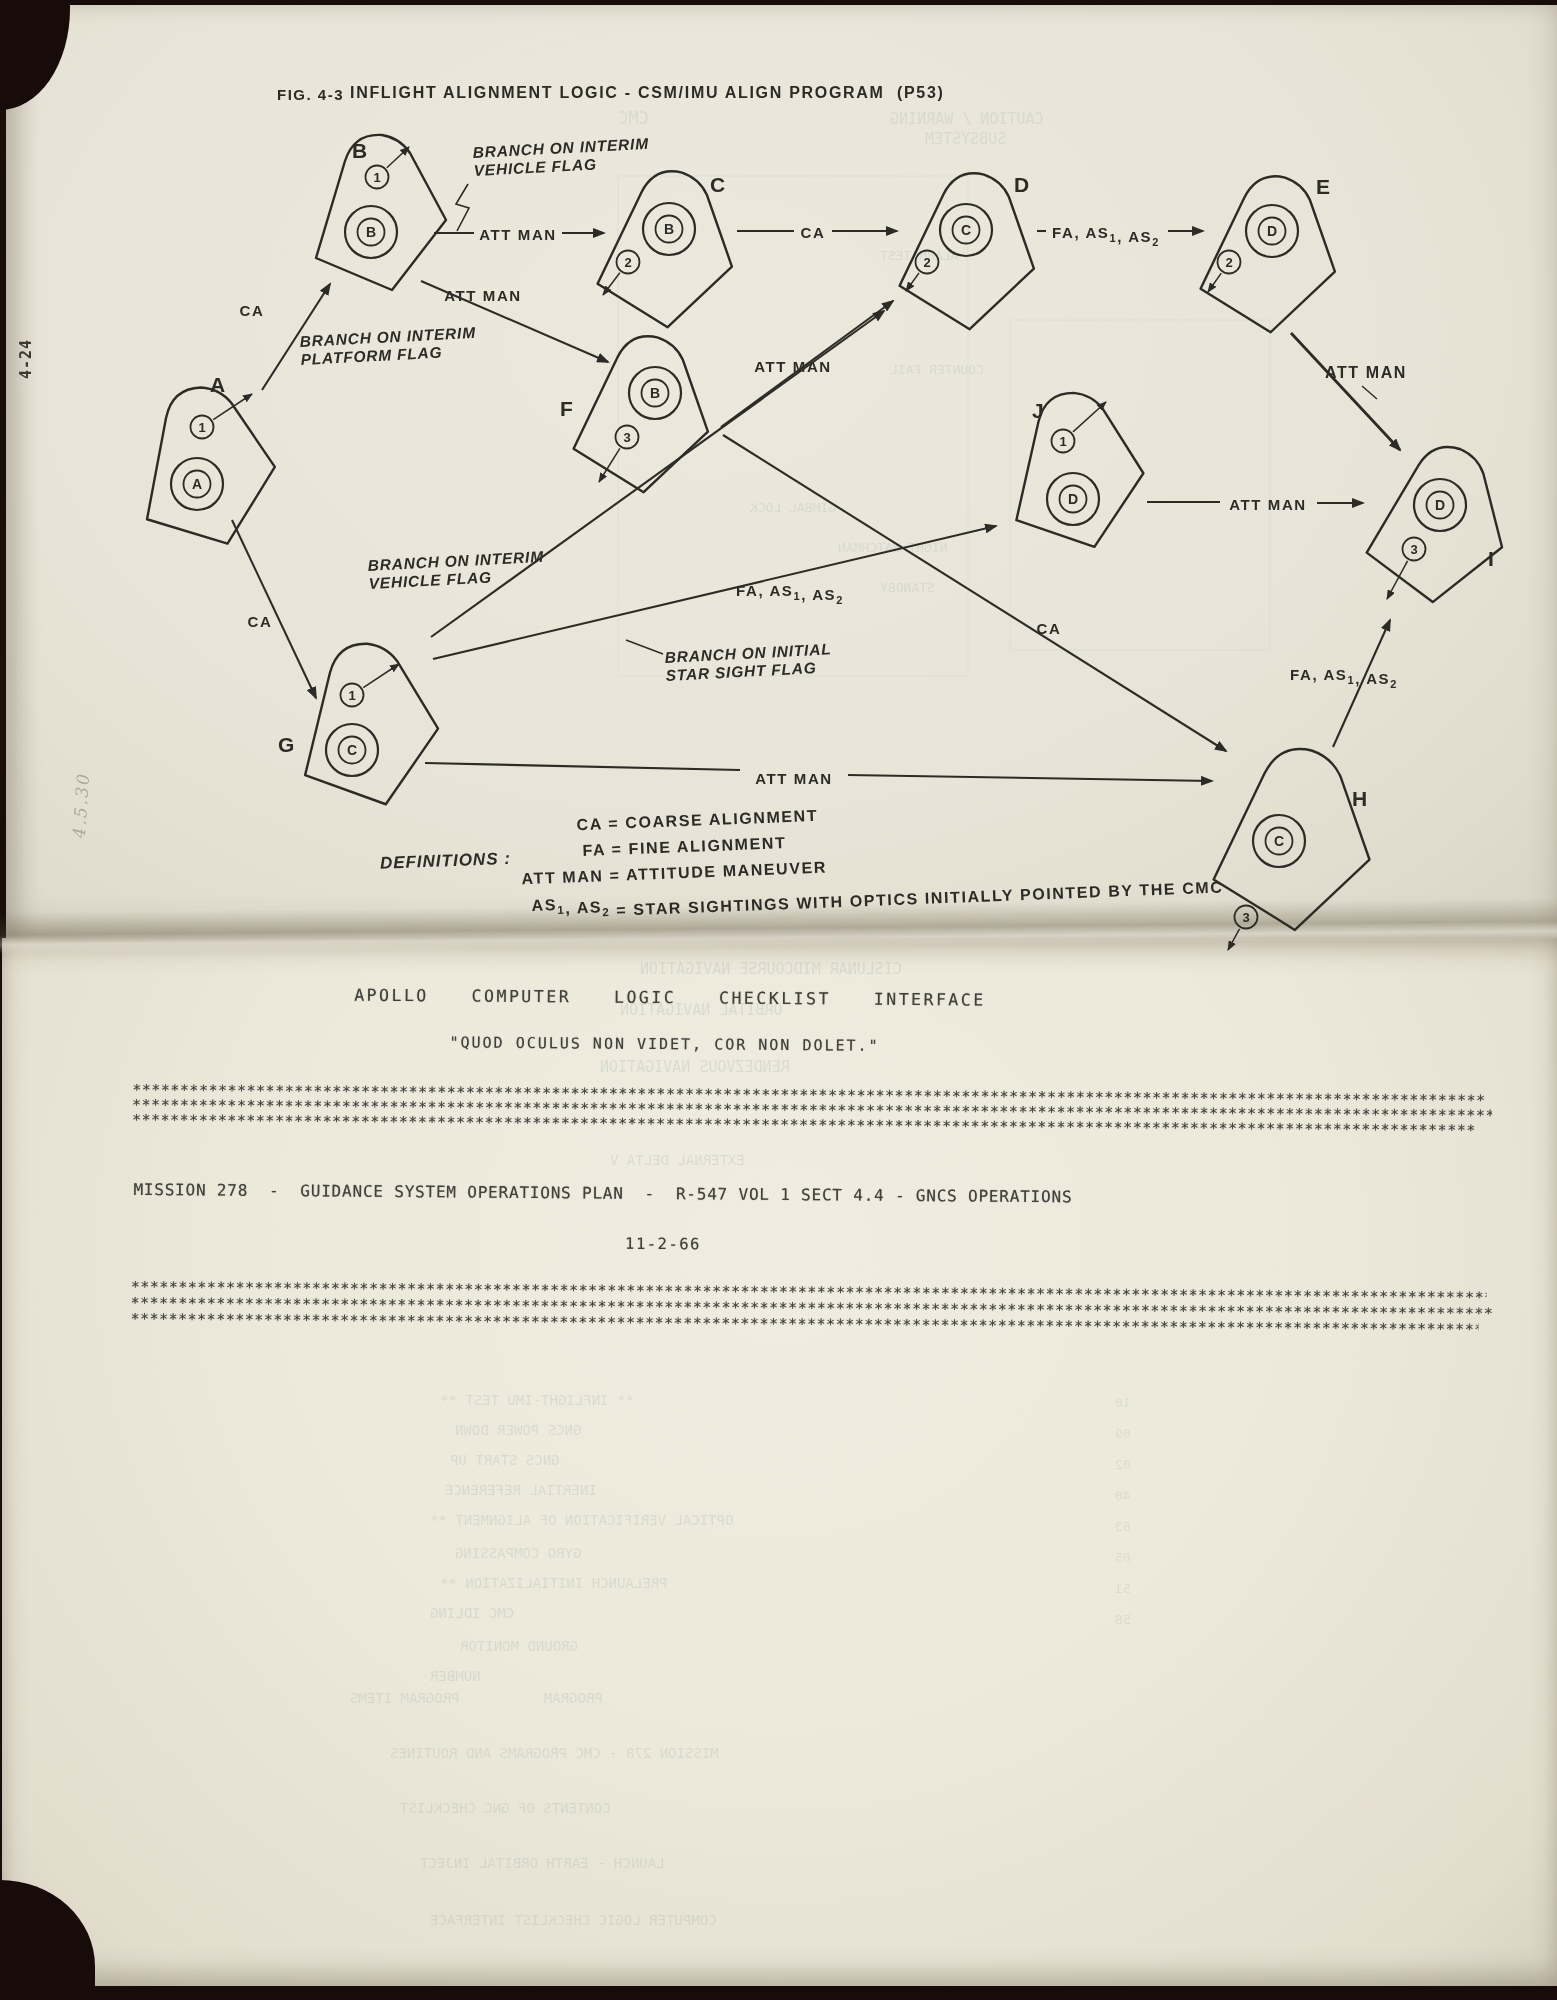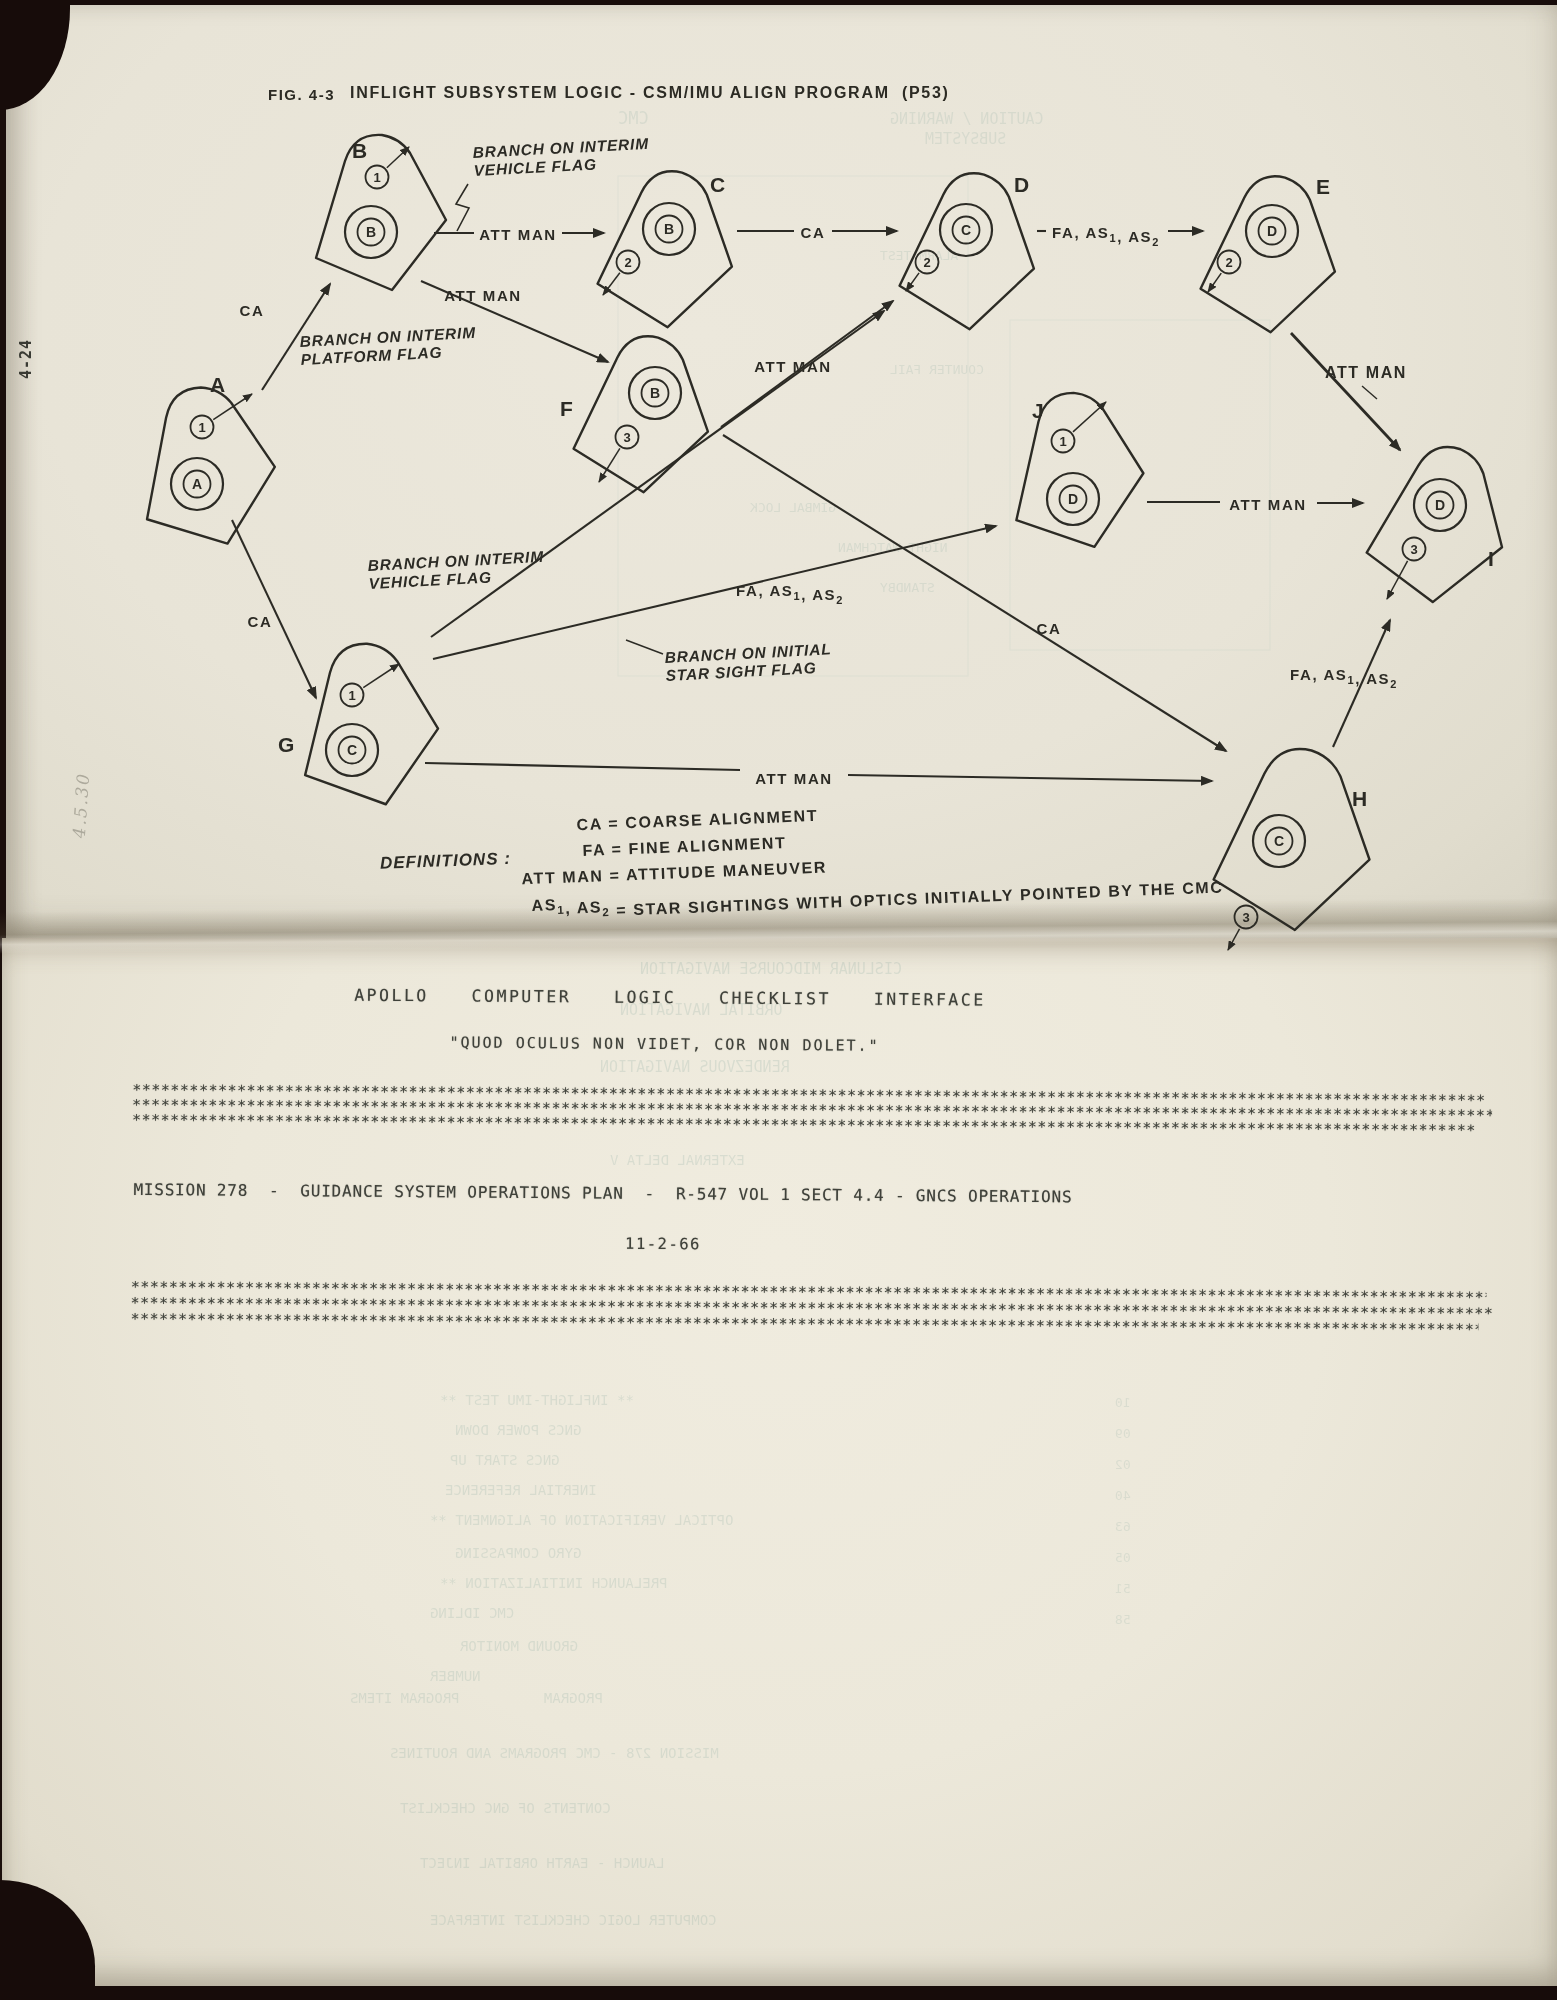--- a/index.html
+++ b/index.html
@@ -12,21 +12,21 @@
     background:radial-gradient(ellipse at 50% 30%, #f0ecdf 0%, #ece8da 50%, #e2ddcd 88%, #d6d1c0 100%);
     box-shadow:inset 0 26px 26px -18px rgba(120,105,80,.45), inset 0 -16px 24px rgba(80,70,50,.3);}
   .corner{position:absolute;background:#170c0a;}
   #corner-tl{left:0;top:0;width:70px;height:110px;border-bottom-right-radius:90px 130px;}
   #corner-bl{left:0;bottom:0;width:95px;height:120px;border-top-right-radius:110px 100px;}
   #edge-bottom{position:absolute;left:0;bottom:0;width:100%;height:14px;background:#170c0a;}
   #edge-top{position:absolute;left:0;top:0;width:100%;height:5px;background:#170c0a;}
   #fold-crease{position:absolute;left:0;top:905px;width:1557px;height:42px;transform:rotate(-.5deg);
     background:linear-gradient(180deg,rgba(0,0,0,0) 0%,rgba(95,85,62,.28) 55%,rgba(250,248,240,.35) 78%,rgba(0,0,0,0) 100%);}
   .stitle{position:absolute;color:#2c2b24;white-space:pre;}
-  #figure-label{left:268px;top:86px;font-size:15px;font-weight:bold;letter-spacing:1.5px;}
+  #figure-label{left:277px;top:86px;font-size:15px;font-weight:bold;letter-spacing:1.5px;}
   #figure-title{left:350px;top:84px;font-size:16px;font-weight:bold;letter-spacing:1.7px;}
   #page-number{left:-4px;top:340px;width:60px;font-size:15px;font-weight:bold;color:#3a3b34;
     font-family:"DejaVu Sans Mono",monospace;transform:rotate(-90deg);letter-spacing:1px;}
   #margin-note{position:absolute;left:48px;top:795px;font-size:17px;color:#9b988b;opacity:.75;
     font-family:"DejaVu Serif",serif;font-style:italic;transform:rotate(-86deg);letter-spacing:2px;}
   #typed-block{position:absolute;left:0;top:0;width:1557px;height:2000px;transform:rotate(.45deg);
     transform-origin:140px 990px;font-family:"DejaVu Sans Mono",monospace;color:#3f413a;}
   #typed-block .t{position:absolute;white-space:pre;text-shadow:0 0 1px rgba(60,62,55,.55);}
   #typed-heading{left:0;width:1340px;text-align:center;top:984px;font-size:16.5px;letter-spacing:2.5px;word-spacing:9px;}
   #typed-motto{left:0;width:1330px;text-align:center;top:1031px;font-size:15px;letter-spacing:2px;}
@@ -82,21 +82,21 @@
       <div class="bleed" style="left: 1115px; top: 1426px; font-size: 13px; opacity: 0.13;">09</div>
       <div class="bleed" style="left: 1115px; top: 1457px; font-size: 13px; opacity: 0.13;">02</div>
       <div class="bleed" style="left: 1115px; top: 1488px; font-size: 13px; opacity: 0.13;">40</div>
       <div class="bleed" style="left: 1115px; top: 1519px; font-size: 13px; opacity: 0.13;">63</div>
       <div class="bleed" style="left: 1115px; top: 1550px; font-size: 13px; opacity: 0.13;">05</div>
       <div class="bleed" style="left: 1115px; top: 1581px; font-size: 13px; opacity: 0.13;">51</div>
       <div class="bleed" style="left: 1115px; top: 1612px; font-size: 13px; opacity: 0.13;">58</div>
     </div>
 
   <div class="stitle" id="figure-label">FIG. 4-3</div>
-  <div class="stitle" id="figure-title">INFLIGHT SUBSYSTEM LOGIC - CSM/IMU ALIGN PROGRAM  (P53)</div>
+  <div class="stitle" id="figure-title">INFLIGHT ALIGNMENT LOGIC - CSM/IMU ALIGN PROGRAM  (P53)</div>
   <div class="stitle" id="page-number">4-24</div>
   <div id="margin-note">4.5.30</div>
 
   <svg id="diagram" width="1557" height="1000" viewBox="0 0 1557 1000">
       <defs>
         <marker id="arr" markerWidth="13" markerHeight="10" refX="11" refY="5" orient="auto" markerUnits="userSpaceOnUse">
           <path d="M0,0 L13,5 L0,10 z" fill="#2c2b25"></path>
         </marker>
         <marker id="arrs" markerWidth="10" markerHeight="8" refX="9" refY="4" orient="auto" markerUnits="userSpaceOnUse">
           <path d="M0,0 L10,4 L0,8 z" fill="#2c2b25"></path>

